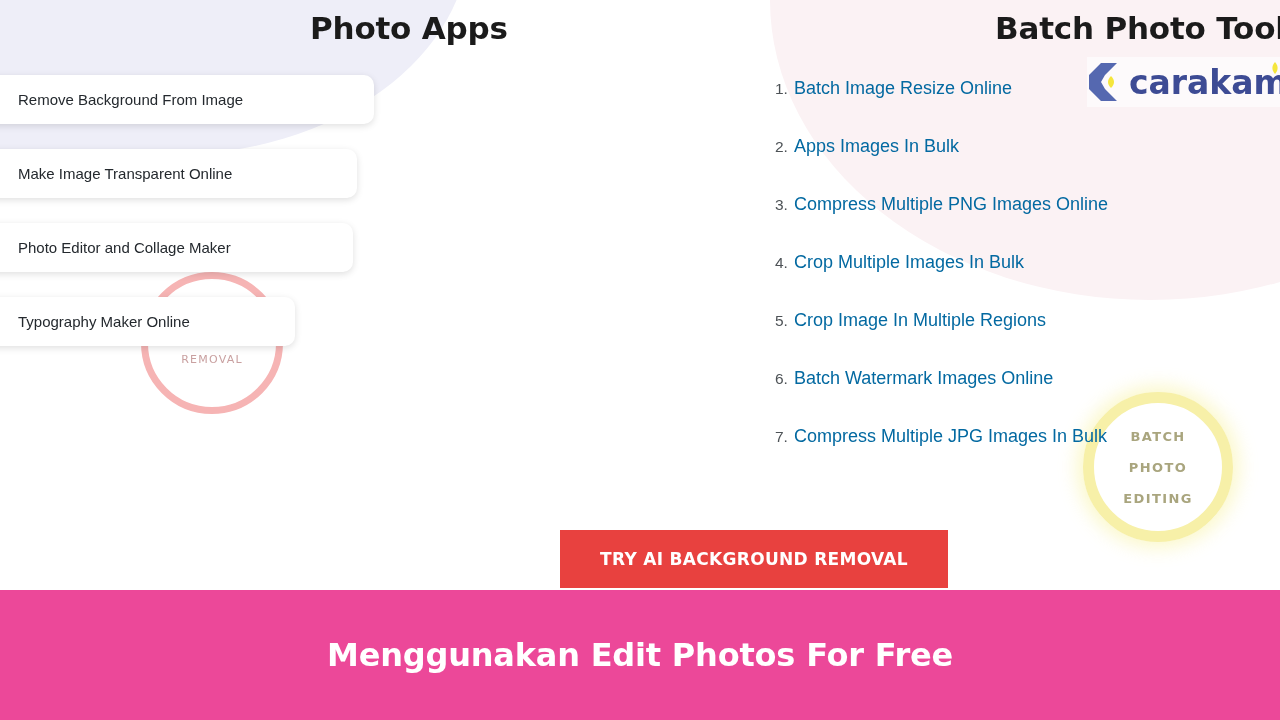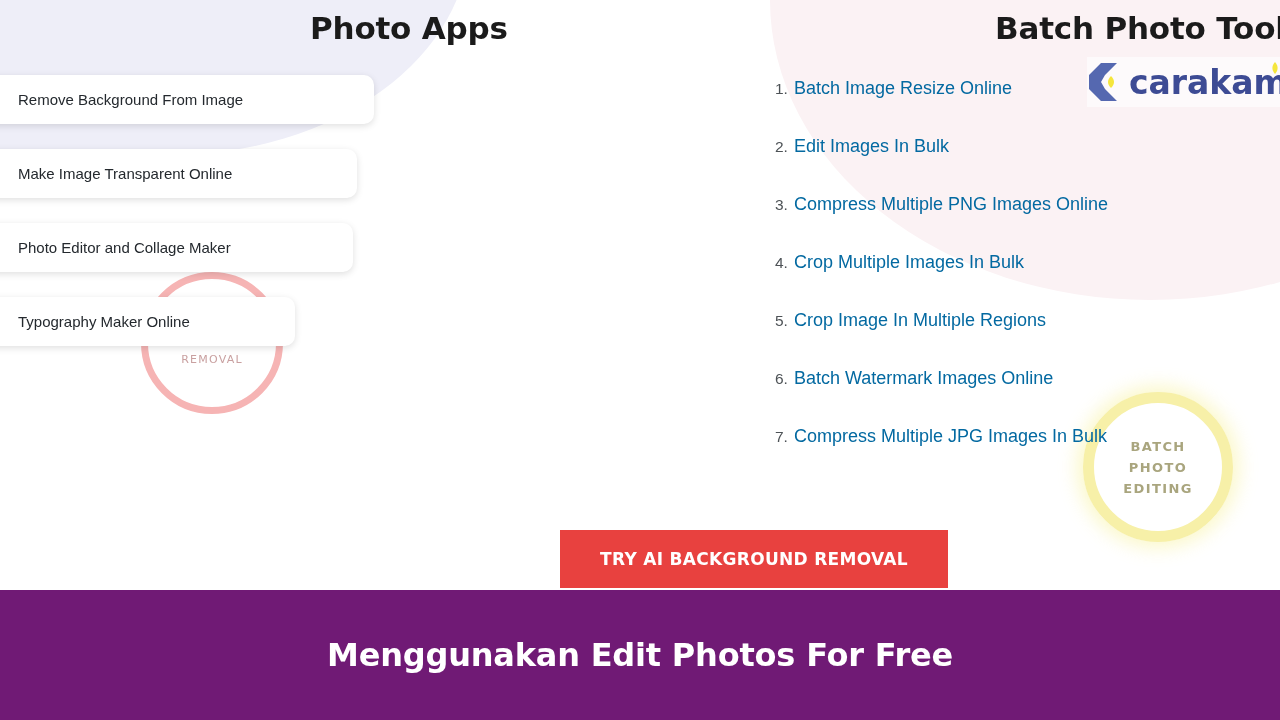--- a/index.html
+++ b/index.html
@@ -75,21 +75,21 @@
     top: 392px;
     width: 128px;
     height: 128px;
     border: 11px solid #f7f0a8;
     border-radius: 50%;
     z-index: 1;
     display: flex;
     flex-direction: column;
     align-items: center;
     justify-content: center;
-    gap: 6px;
+    gap: 16px;
     box-shadow: 0 0 18px 6px rgba(250,246,186,0.75);
   }
   .wm-yellow .wm-line {
     font-family: "DejaVu Sans", sans-serif;
     font-size: 13px;
     font-weight: bold;
     letter-spacing: 1.4px;
     color: #a9a57e;
     white-space: nowrap;
   }
@@ -252,21 +252,21 @@
       </div>
     </div>
 
   <div class="num-list" id="num-list">
       <div class="num-item">
         <span class="num-index">1.</span>
         <span class="num-text">Batch Image Resize Online</span>
       </div>
       <div class="num-item">
         <span class="num-index">2.</span>
-        <span class="num-text">Edit Images In Bulk</span>
+        <span class="num-text">Apps Images In Bulk</span>
       </div>
       <div class="num-item">
         <span class="num-index">3.</span>
         <span class="num-text">Compress Multiple PNG Images Online</span>
       </div>
       <div class="num-item">
         <span class="num-index">4.</span>
         <span class="num-text">Crop Multiple Images In Bulk</span>
       </div>
       <div class="num-item">
@@ -291,17 +291,17 @@
       <path id="logo-mark-dot" d="M24 17 C28 21 28 25 24 29 C20 25 20 21 24 17 Z" fill="#f5e63c"></path>
 
       <text id="logo-word" x="42" y="35" font-family="DejaVu Sans, sans-serif" font-size="33" font-weight="600" fill="#3d4b94">carakami</text>
 
       <path id="logo-i-dot" d="M188 3 C191.5 7 191.5 11 188 15 C184.5 11 184.5 7 188 3 Z" fill="#f5e63c"></path>
     </svg>
   </div>
 
   <button class="cta" style="background: rgb(232, 65, 63);">TRY AI BACKGROUND REMOVAL</button>
 
-  <div class="bottom-bar" style="background: #701a75;">
+  <div class="bottom-bar" style="background: #ec4899;">
     <div class="bottom-title">Menggunakan Edit Photos For Free</div>
   </div>
 
 </div>
 
 </body></html>

